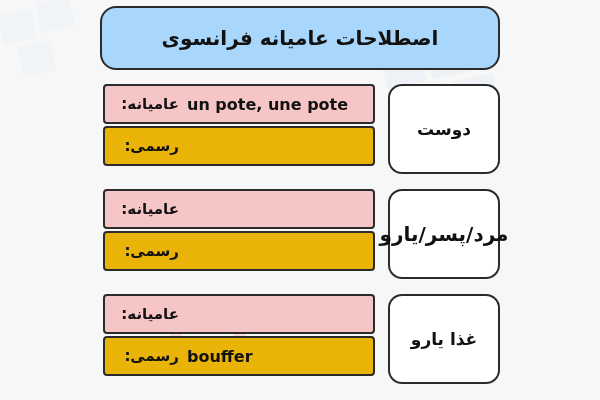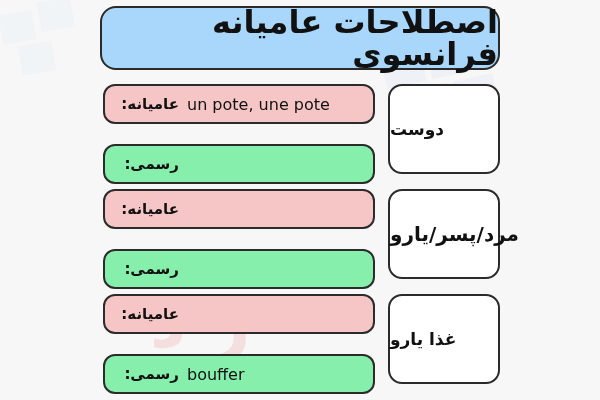--- a/index.html
+++ b/index.html
@@ -86,21 +86,21 @@
     height: 64px;
     box-sizing: border-box;
     background: #a9d6fb;
     border: 2px solid #2b2b2b;
     border-radius: 16px;
     display: flex;
     align-items: center;
     justify-content: center;
   }
   .title-text {
-    font-size: 32px;
+    font-size: 20px;
     font-weight: bold;
     color: #111111;
     direction: rtl;
     line-height: 1;
   }
 
   
   .group {
     position: absolute;
     left: 0;
@@ -113,67 +113,67 @@
   .pairs {
     position: absolute;
     left: 103px;
     width: 272px;
   }
   .row {
     box-sizing: border-box;
     width: 272px;
     height: 40px;
     border: 2px solid #2b2b2b;
-    border-radius: 12px;
+    border-radius: 4px;
     display: flex;
     flex-direction: row-reverse;
     align-items: center;
     justify-content: flex-start;
     padding: 0 12px;
   }
   .row-slang {
     background: #f6c6c6;
   }
   .row-formal {
-    background: #86efac;
-    margin-top: 20px;
+    background: #eab308;
+    margin-top: 2px;
   }
   .row-label {
     font-size: 15px;
     font-weight: bold;
     color: #111111;
     direction: rtl;
     white-space: nowrap;
     min-width: 62px;
     text-align: right;
   }
   .row-value {
     font-size: 16px;
-    font-weight: normal;
+    font-weight: bold;
     color: #111111;
     direction: ltr;
     white-space: nowrap;
     flex: 1;
     text-align: left;
     padding-left: 8px;
   }
 
   
   .meaning-box {
     position: absolute;
     left: 388px;
     width: 112px;
     height: 90px;
     box-sizing: border-box;
     background: #ffffff;
     border: 2px solid #2b2b2b;
     border-radius: 14px;
     display: flex;
     align-items: center;
-    justify-content: flex-end;
+    justify-content: center;
   }
   .meaning-text {
     font-size: 17px;
     font-weight: bold;
     color: #111111;
     direction: rtl;
     text-align: center;
     white-space: nowrap;
   }
   .meaning-text.tight {

